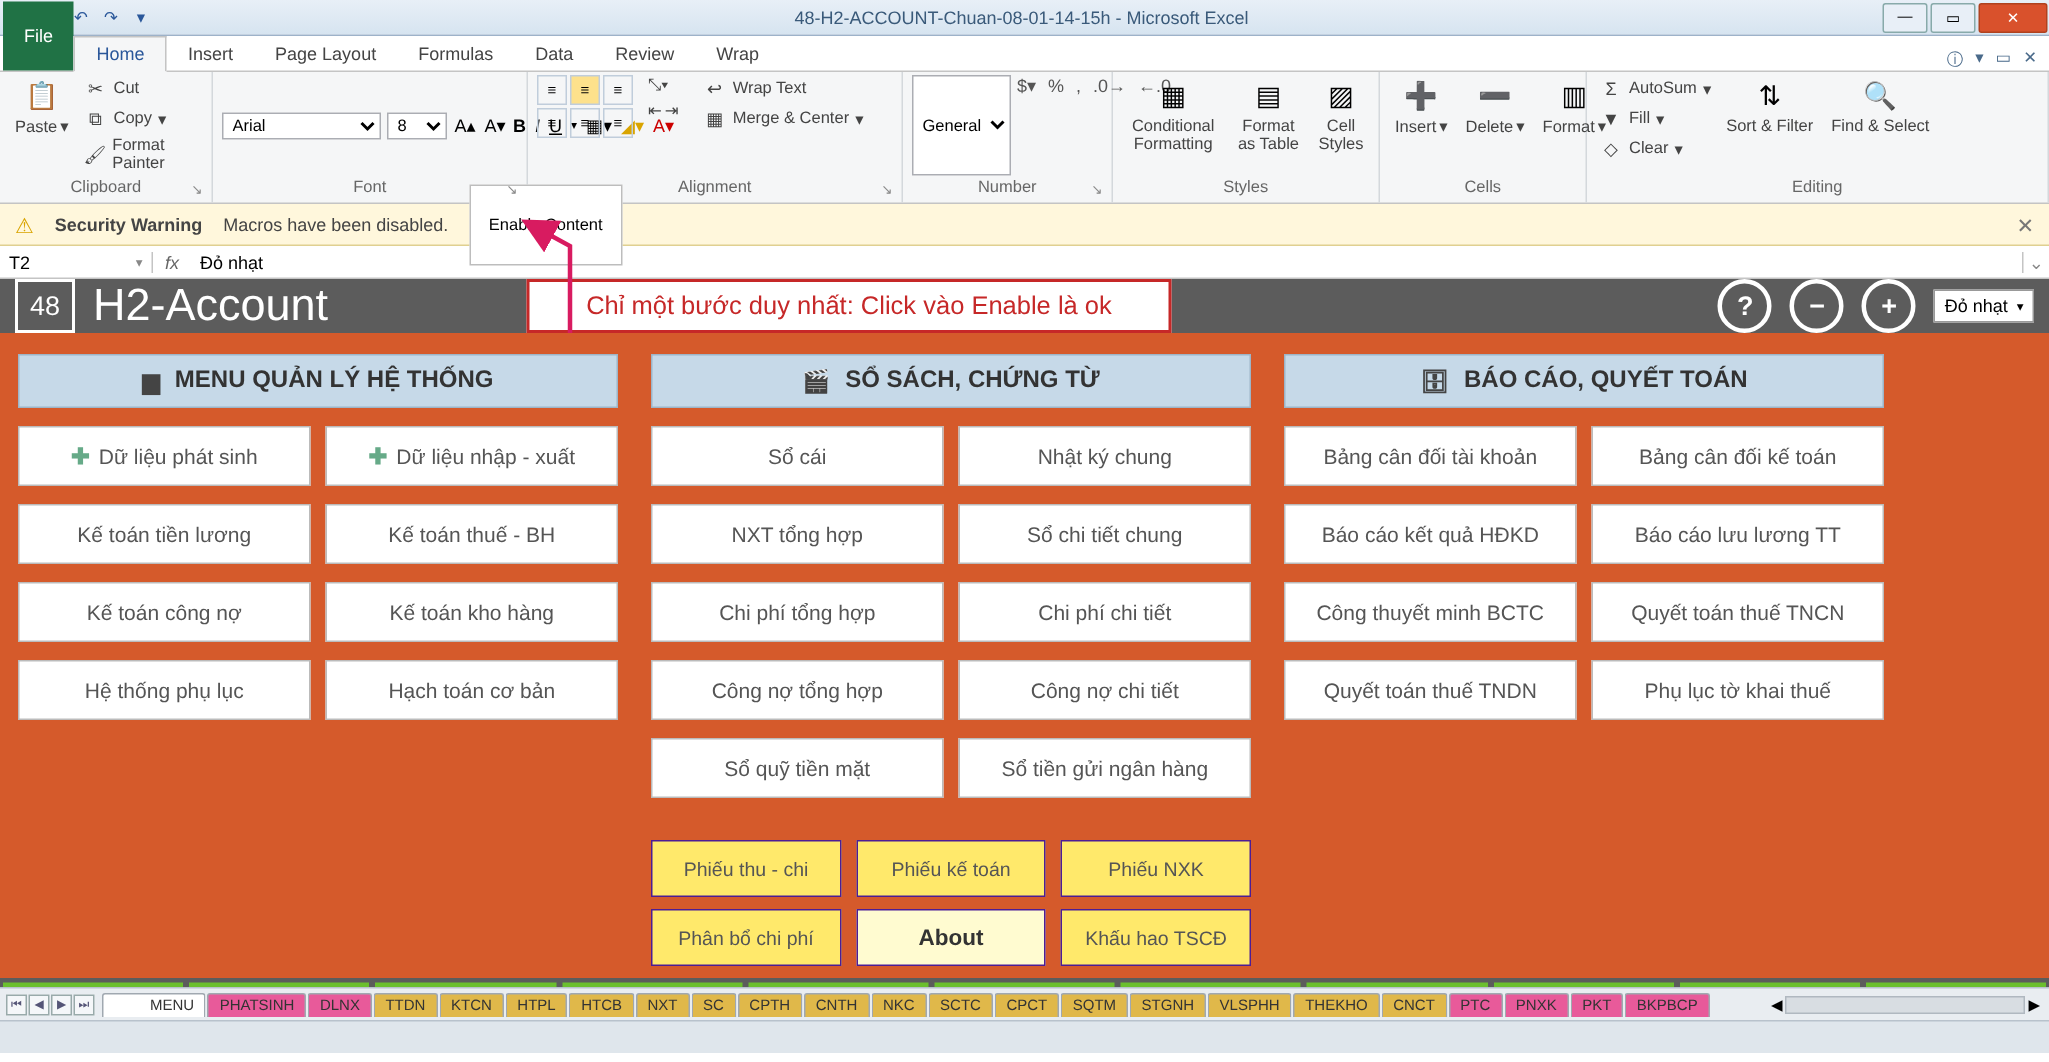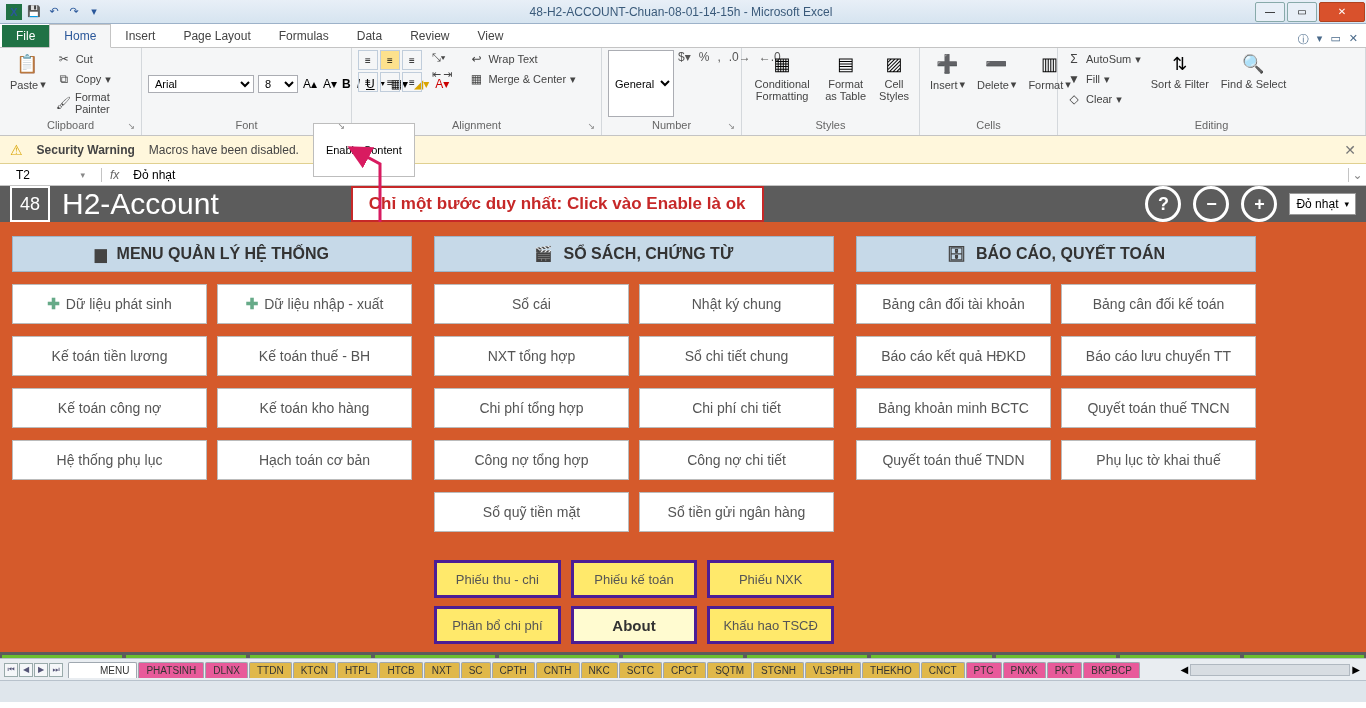--- a/index.html
+++ b/index.html
@@ -10,21 +10,21 @@
 .titlebar .qat { display:flex; gap:4px; padding:0 6px; align-items:center; }
 .titlebar .qat span { width:16px; height:16px; display:inline-flex; align-items:center; justify-content:center; font-size:11px; color:#2a579a; }
 .titlebar .excel-icon { width:16px; height:16px; background:#207245; color:#fff; font-weight:bold; font-size:10px; display:inline-flex; align-items:center; justify-content:center; }
 .titlebar .title { flex:1; text-align:center; color:#3a5a7a; font-size:12px; }
 .titlebar .winbtns { display:flex; }
 .titlebar .winbtns div { width:30px; height:20px; margin:2px 1px; display:flex; align-items:center; justify-content:center; border:1px solid #8aa; border-radius:2px; background:#e8eff7; font-size:10px; }
 .titlebar .winbtns .close { background:#d9512c; color:#fff; border-color:#b0421f; width:46px; }
 
 
 .ribbon-tabs { height:24px; background:#fff; display:flex; align-items:flex-end; border-bottom:1px solid #c4c4c4; padding-left:2px; }
-.ribbon-tabs .file { background:#207245; color:#fff; padding:4px 14px; font-size:12px; }
+.ribbon-tabs .file { background:#207245; color:#fff; padding:16px 14px; font-size:12px; }
 .ribbon-tabs .tab { padding:4px 14px; color:#444; cursor:pointer; }
 .ribbon-tabs .tab.active { background:#f5f6f7; border:1px solid #c4c4c4; border-bottom:1px solid #f5f6f7; margin-bottom:-1px; color:#2a579a; }
 .ribbon-tabs .right-icons { margin-left:auto; display:flex; gap:8px; padding-right:8px; font-size:11px; color:#4a6a8a; }
 
 
 .ribbon { height:88px; background:#f5f6f7; border-bottom:1px solid #c4c4c4; display:flex; }
 .group { border-right:1px solid #d4d8dc; padding:2px 6px; display:flex; flex-direction:column; justify-content:space-between; }
 .group-label { text-align:center; font-size:11px; color:#666; padding:2px 0; position:relative; }
 .group-label .launcher { position:absolute; right:0; bottom:2px; font-size:9px; color:#888; }
 .group-content { flex:1; display:flex; align-items:flex-start; gap:4px; }
@@ -40,48 +40,48 @@
 .align-grid div.sel { background:#fde18c; }
 
 
 .sec-bar { height:28px; background:#fff7dc; border-bottom:1px solid #e0d090; display:flex; align-items:center; padding:0 10px; gap:14px; font-size:12px; color:#444; }
 .sec-bar .shield { color:#d9a400; font-size:14px; }
 .sec-bar button { background:#fff; border:1px solid #bdbdbd; padding:20px 12px; font-size:11px; cursor:pointer; }
 .sec-bar .close-x { margin-left:auto; color:#777; cursor:pointer; font-size:14px; }
 
 
 .fbar { height:22px; border-bottom:1px solid #c4c4c4; display:flex; align-items:center; font-size:12px; }
-.fbar .namebox { width:102px; border-right:1px solid #c4c4c4; padding:0 16px; display:flex; align-items:center; justify-content:space-between; }
+.fbar .namebox { width:102px; border-right:1px solid #c4c4c4; padding:0 6px; display:flex; align-items:center; justify-content:space-between; }
 .fbar .fx { padding:0 8px; color:#666; font-style:italic; }
 .fbar .formula { flex:1; padding:0 6px; }
 .fbar .expand { width:18px; border-left:1px solid #c4c4c4; text-align:center; color:#888; }
 
 
 .sheet { height:472px; background:#5c5c5c; display:flex; flex-direction:column; position:relative; }
 .app-header { height:52px; background:#5c5c5c; display:flex; align-items:center; padding:0 10px; gap:12px; position:relative; }
 .app-badge { width:40px; height:36px; border:2px solid #fff; color:#fff; display:flex; align-items:center; justify-content:center; font-size:18px; font-weight:300; }
 .app-title { color:#fff; font-size:30px; font-weight:300; font-family: "Segoe UI Light","Segoe UI",sans-serif; }
-.callout { background:#fff; border:2px solid #c62828; color:#c62828; font-size:17px; padding:6px 16px; margin-left:120px; font-weight:700; }
+.callout { background:#fff; border:2px solid #c62828; color:#c62828; font-size:17px; padding:6px 38px; margin-left:120px; font-weight:400; }
 .hdr-right { margin-left:auto; display:flex; align-items:center; gap:12px; }
 .circ { width:36px; height:36px; border:3px solid #fff; border-radius:50%; color:#fff; display:flex; align-items:center; justify-content:center; font-size:18px; font-weight:bold; cursor:pointer; }
 .sel-drop { background:#fff; border:1px solid #999; padding:3px 6px; font-size:12px; display:flex; align-items:center; gap:6px; }
 
 
 .arrow-svg { position:absolute; left:340px; top:-42px; pointer-events:none; }
 
 .workspace { flex:1; background:#d55a2b; padding:14px 12px 8px 12px; display:flex; gap:22px; position:relative; }
 .col { display:flex; flex-direction:column; gap:12px; }
 .col1 { width:400px; }
 .col2 { width:400px; }
 .col3 { width:400px; }
 .panel-head { background:#c6d9e8; height:36px; display:flex; align-items:center; justify-content:center; gap:10px; font-size:16px; font-weight:bold; color:#333; border:1px solid #9db5c8; }
 .panel-head .ph-ic { font-size:15px; color:#444; }
 .btn-row { display:flex; gap:10px; }
 .wbtn { flex:1; height:40px; background:#fff; border:1px solid #bbb; display:flex; align-items:center; justify-content:center; font-size:14px; color:#555; cursor:pointer; }
-.ybtn { flex:1; height:38px; background:#ffe96b; border:3px solid #4c1d95; display:flex; align-items:center; justify-content:center; font-size:13px; color:#555; cursor:pointer; }
+.ybtn { flex:1; height:38px; background:#ffe96b; border:1px solid #4c1d95; display:flex; align-items:center; justify-content:center; font-size:13px; color:#555; cursor:pointer; }
 .ybtn.about { background:#fffbd0; font-weight:bold; color:#333; font-size:15px; }
 .sub-group { display:flex; flex-direction:column; gap:8px; margin-top:16px; }
 .plus-ic { color:#6a8; font-weight:bold; margin-right:6px; font-size:15px; }
 
 
 .green-strip { height:24px; background:#5c5c5c; display:flex; }
 .green-strip div { flex:1; background:#6bbf2e; margin:3px 2px 0 2px; }
 
 
 .ws-tabs { height:22px; background:#e9edf1; border-top:1px solid #b8c2cc; display:flex; align-items:center; font-size:10px; }
@@ -116,21 +116,21 @@
 </div>
 
 <div class="ribbon-tabs">
   <div class="file">File</div>
   <div class="tab active">Home</div>
   <div class="tab">Insert</div>
   <div class="tab">Page Layout</div>
   <div class="tab">Formulas</div>
   <div class="tab">Data</div>
   <div class="tab">Review</div>
-  <div class="tab">View</div>
+  <div class="tab">Wrap</div>
   <div class="right-icons">
     <span>ⓘ</span>
     <span>▾</span>
     <span>▭</span>
     <span>✕</span>
   </div>
 </div>
 
 <div class="ribbon">
   <div class="group" style="width:142px">
@@ -389,24 +389,24 @@
       <div class="panel-head">
           <span class="ph-ic">🗄</span>
           <span>BÁO CÁO, QUYẾT TOÁN</span>
         </div>
       <div class="btn-row">
           <div class="wbtn">Bảng cân đối tài khoản</div>
           <div class="wbtn">Bảng cân đối kế toán</div>
         </div>
       <div class="btn-row">
           <div class="wbtn">Báo cáo kết quả HĐKD</div>
-          <div class="wbtn">Báo cáo lưu chuyển  TT</div>
-        </div>
-      <div class="btn-row">
-          <div class="wbtn">Bảng khoản minh BCTC</div>
+          <div class="wbtn">Báo cáo lưu lương  TT</div>
+        </div>
+      <div class="btn-row">
+          <div class="wbtn">Công thuyết minh BCTC</div>
           <div class="wbtn">Quyết toán thuế TNCN</div>
         </div>
       <div class="btn-row">
           <div class="wbtn">Quyết toán thuế TNDN</div>
           <div class="wbtn">Phụ lục tờ khai thuế</div>
         </div>
     </div>
   </div>
 
   <div class="green-strip">

